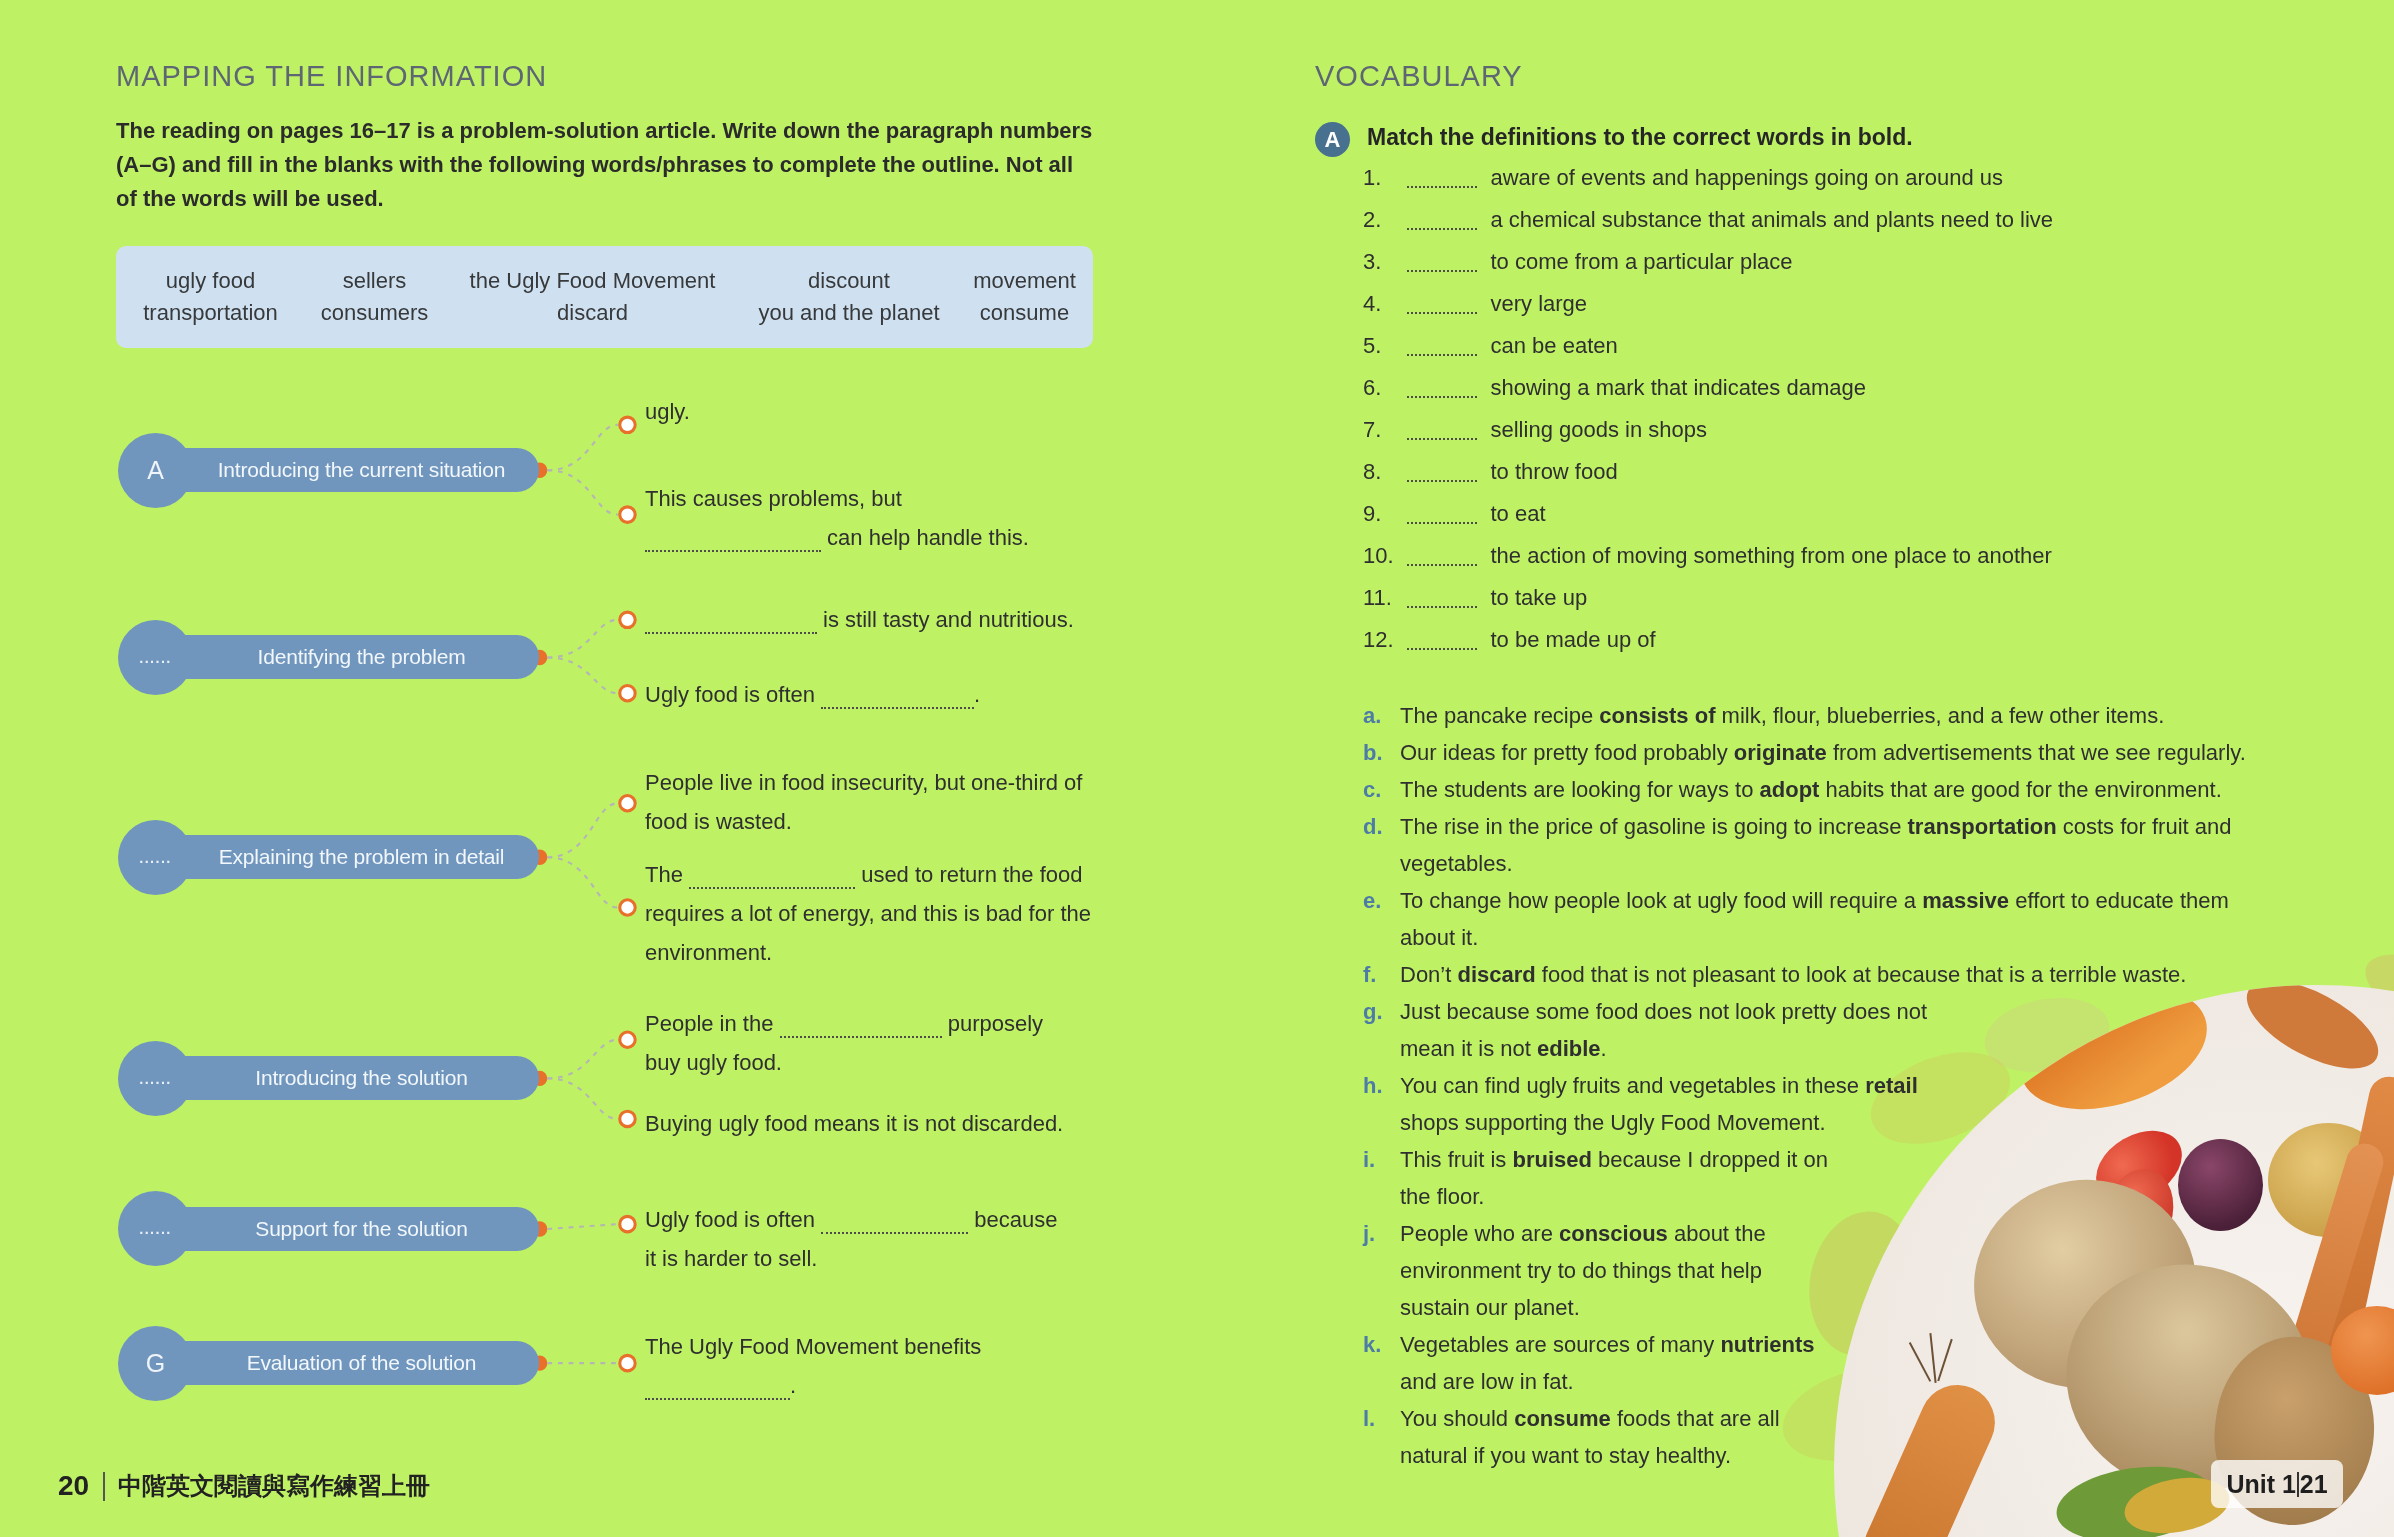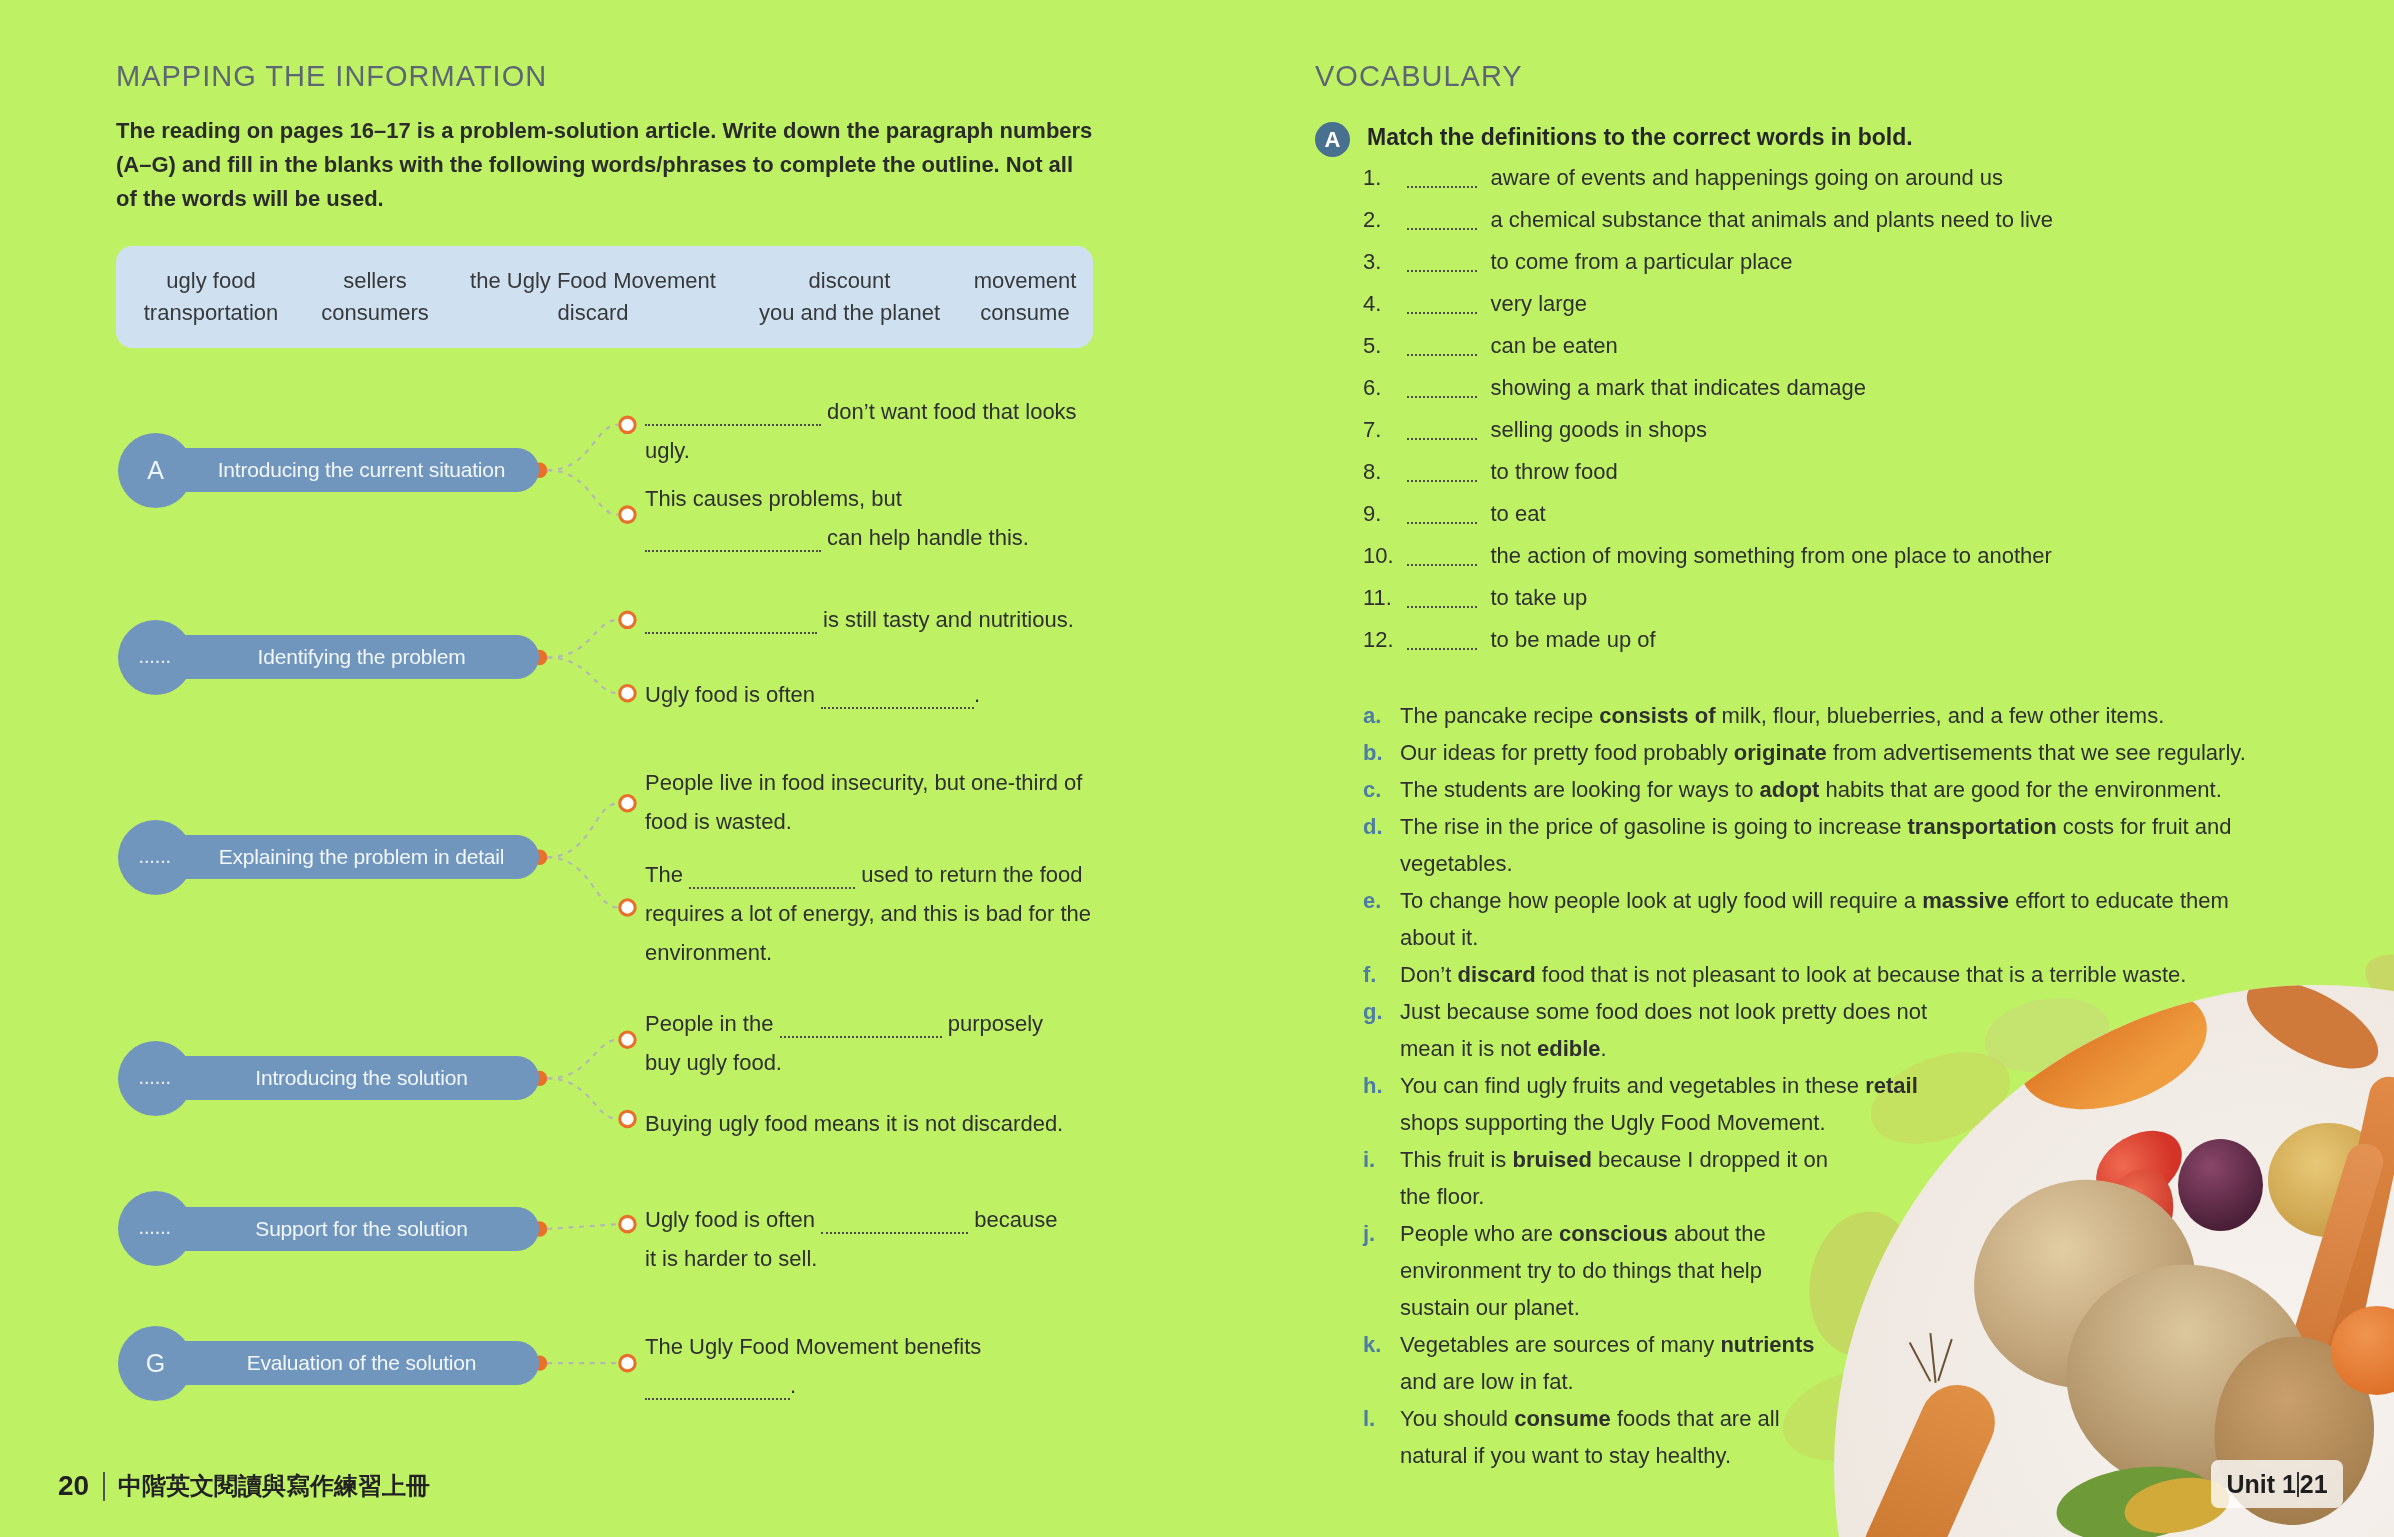--- a/index.html
+++ b/index.html
@@ -4,22 +4,22 @@
 <style>
   html,body{margin:0;padding:0;background:#ffffff;}
   .page{position:relative;width:2394px;height:1537px;background:#bef264;overflow:hidden;
         font-family:Liberation Sans, sans-serif;color:#2f2f2f;}
   
   .sec-title{position:absolute;font-size:29px;letter-spacing:1px;color:#5d6672;font-weight:400;white-space:nowrap;}
   
   .instr{position:absolute;left:116px;top:114px;font-weight:bold;font-size:22px;line-height:34px;color:#2b2b2b;}
   .instr div{white-space:nowrap;}
   
-  .wordbank{position:absolute;left:116px;top:246px;width:977px;height:102px;background:#cfe1f0;border-radius:16px;
-            display:flex;flex-direction:column;justify-content:center;gap:5.8px;align-items:center;}
+  .wordbank{position:absolute;left:116px;top:246px;width:977px;height:102px;background:#cfe1f0;border-radius:10px;
+            display:flex;flex-direction:column;justify-content:center;gap:5.8px;}
   .wb-row{display:grid;grid-template-columns:189px 139px 297px 216px 135px;}
   .wb-cell{text-align:center;font-size:22px;color:#37393b;white-space:nowrap;}
   
   .node-circle{position:absolute;width:75px;height:75px;border-radius:50%;background:#7096be;
                display:flex;align-items:center;justify-content:center;z-index:2;}
   .node-bar{position:absolute;background:#7096be;border-radius:0 22px 22px 0;z-index:1;
             display:flex;align-items:center;justify-content:center;text-align:center;}
   .node-label{color:#f2f7fb;font-size:21px;letter-spacing:-0.2px;white-space:nowrap;padding-left:39px;}
   .badge-letter{color:#eef4f9;font-size:25px;font-weight:400;}
   .badge-dots{color:#e8eff6;font-size:14.5px;letter-spacing:1.4px;font-weight:bold;}
@@ -184,21 +184,20 @@
       </div>
       <div class="node-bar" style="left: 145px; top: 1341px; width: 394px; height: 44px;">
         <span class="node-label">Evaluation of the solution</span>
       </div>
       <div class="node-circle" style="left: 118px; top: 1326px;">
         <span class="badge-letter">G</span>
       </div>
     </div>
   <div id="outline-items">
       <div class="ol-item" style="top: 392px;">
-        <div class="ol-line"><span class="blank" style="width: 176px;"></span><span> don’t want food that looks</span></div>
         <div class="ol-line"><span>ugly.</span></div>
       </div>
       <div class="ol-item" style="top: 479px;">
         <div class="ol-line"><span>This causes problems, but</span></div>
         <div class="ol-line"><span class="blank" style="width: 176px;"></span><span> can help handle this.</span></div>
       </div>
       <div class="ol-item" style="top: 600px;">
         <div class="ol-line"><span class="blank" style="width: 172px;"></span><span> is still tasty and nutritious.</span></div>
       </div>
       <div class="ol-item" style="top: 675px;">

